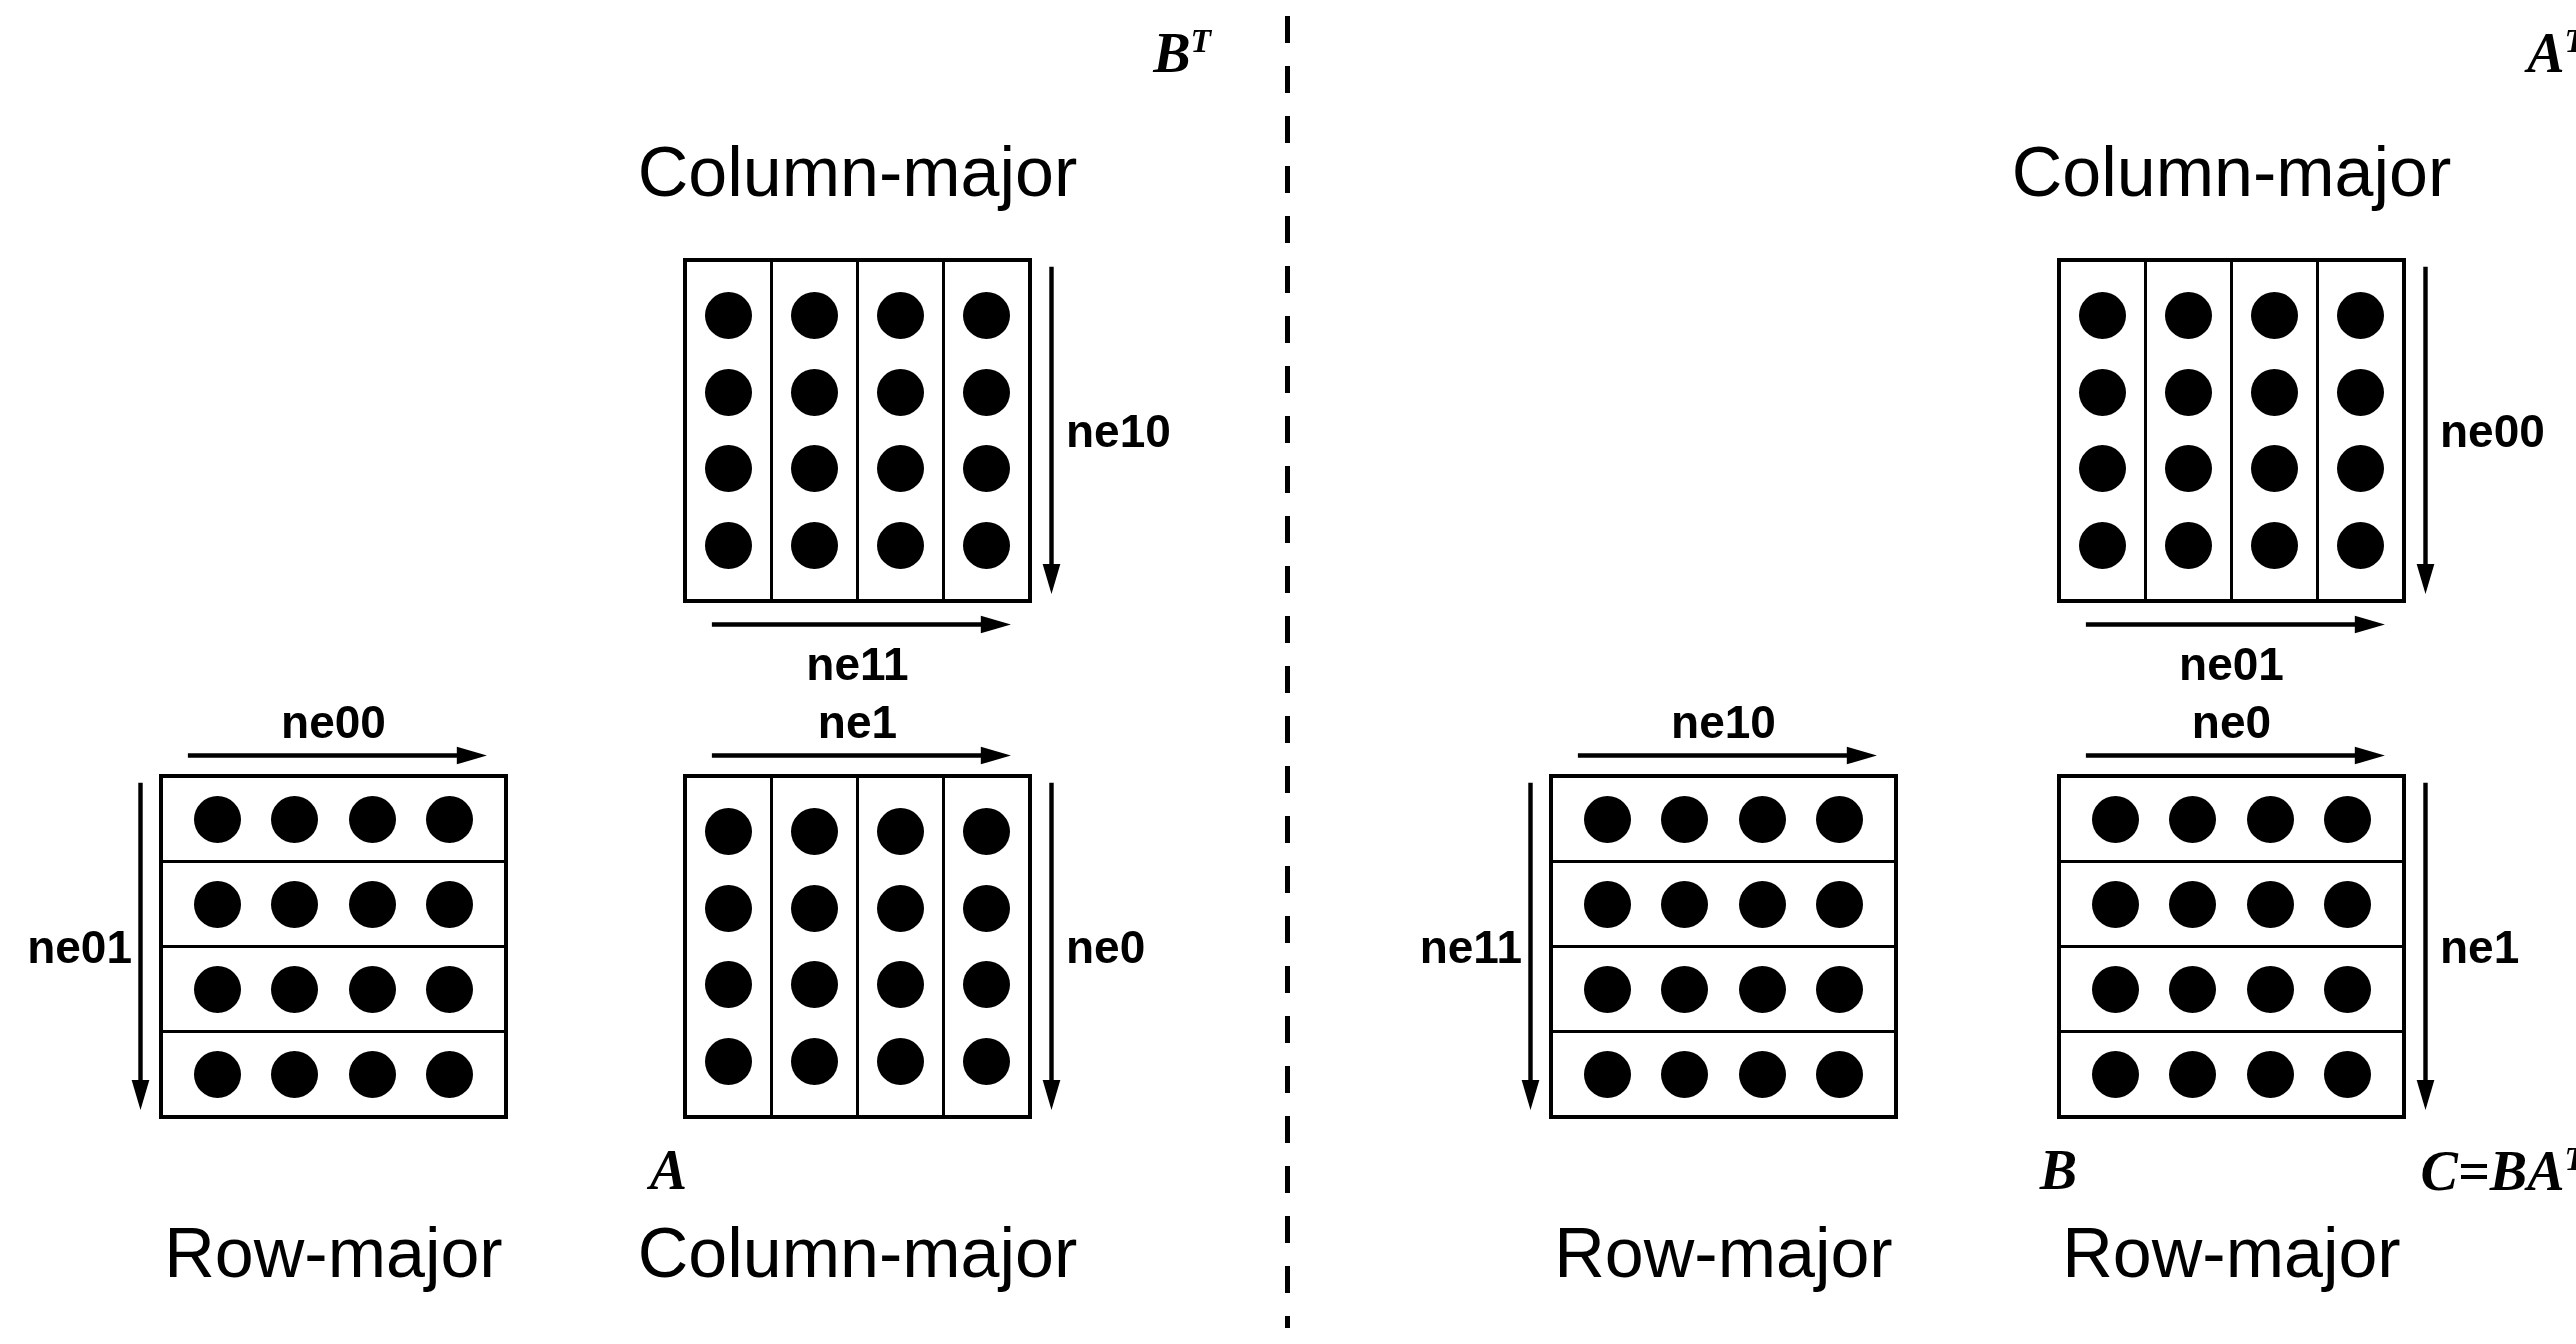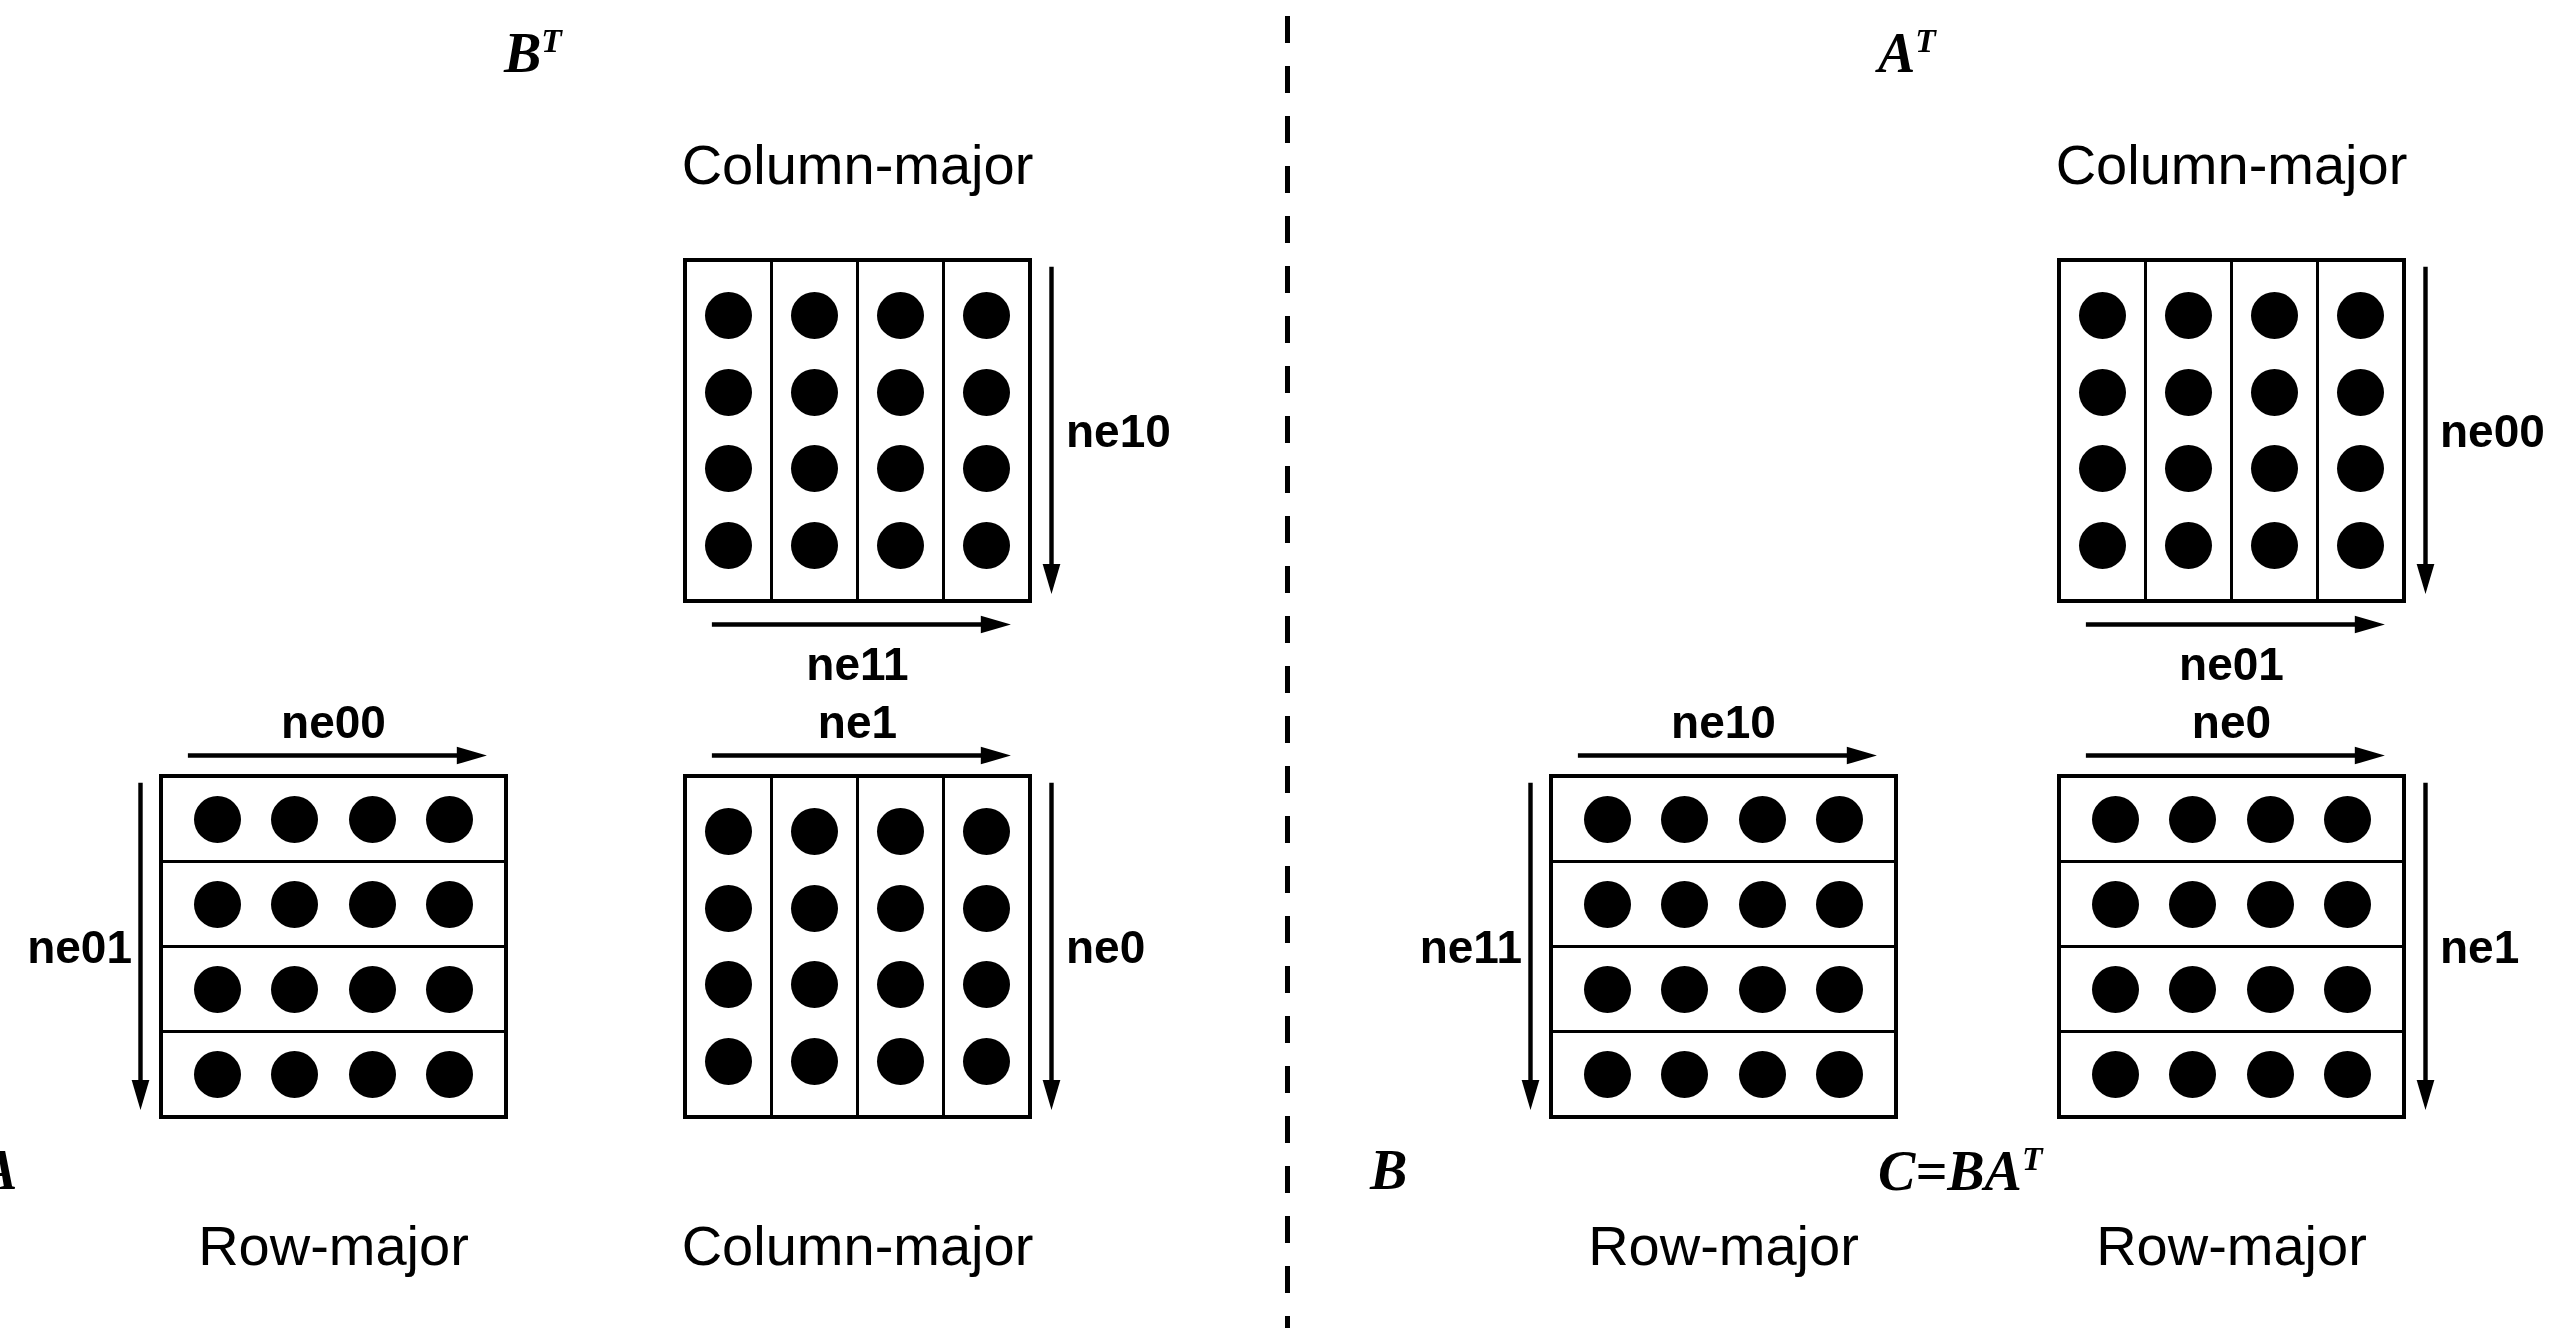--- a/index.html
+++ b/index.html
@@ -31,31 +31,31 @@
   .matrix-row .strip {
     flex: 1 1 0; display: flex; flex-direction: row;
     justify-content: space-evenly; align-items: center;
     border-bottom: 3.6px solid #000;
   }
   .matrix-row .strip:last-child { border-bottom: none; }
   .dot { width: 47px; height: 47px; background: #000; border-radius: 50%; flex: 0 0 auto; }
 
   
   .math-title {
-    position: absolute; left: -179px; right: -179px; text-align: left;
+    position: absolute; left: -179px; right: -179px; text-align: right;
     font-family: "Liberation Serif", serif;
     font-style: italic; font-weight: bold; font-size: 56px; line-height: 1.05;
   }
   .math-title sup { font-size: 0.6em; font-style: italic; }
   .fig-top .math-title { top: -235px; }
   .fig-bottom .math-title { top: 367px; }
 
   .layout-label {
     position: absolute; left: -206px; right: -206px; text-align: center;
-    font-size: 56px; line-height: 1.05; font-weight: 400;
+    font-size: 70px; line-height: 1.05; font-weight: 400;
   }
   .fig-top .layout-label { top: -122px; }
   .fig-bottom .layout-label { top: 443px; }
 
   
   .axis-label { position: absolute; font-weight: bold; font-size: 46px; line-height: 1; }
   .h-label-below { left: 0; right: 0; top: 383px; text-align: center; }
   .h-label-above { left: 0; right: 0; top: -75px; text-align: center; }
   .v-label-right {
     left: 383px; width: 197px; top: 0; height: 100%;

